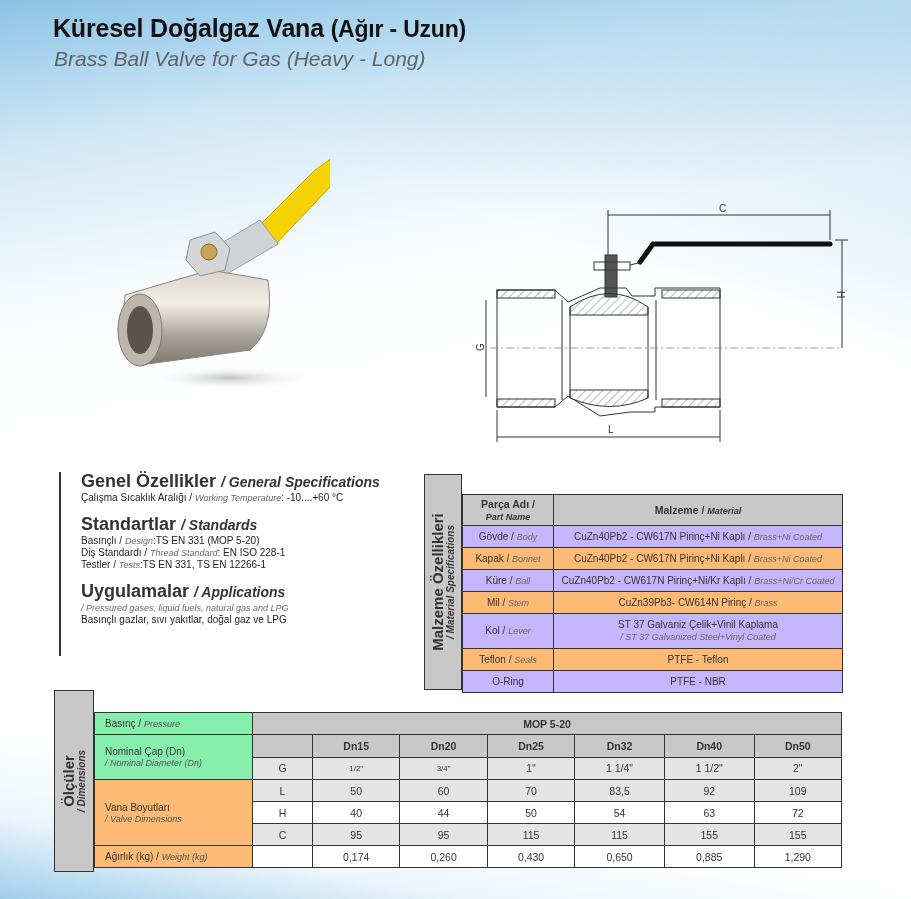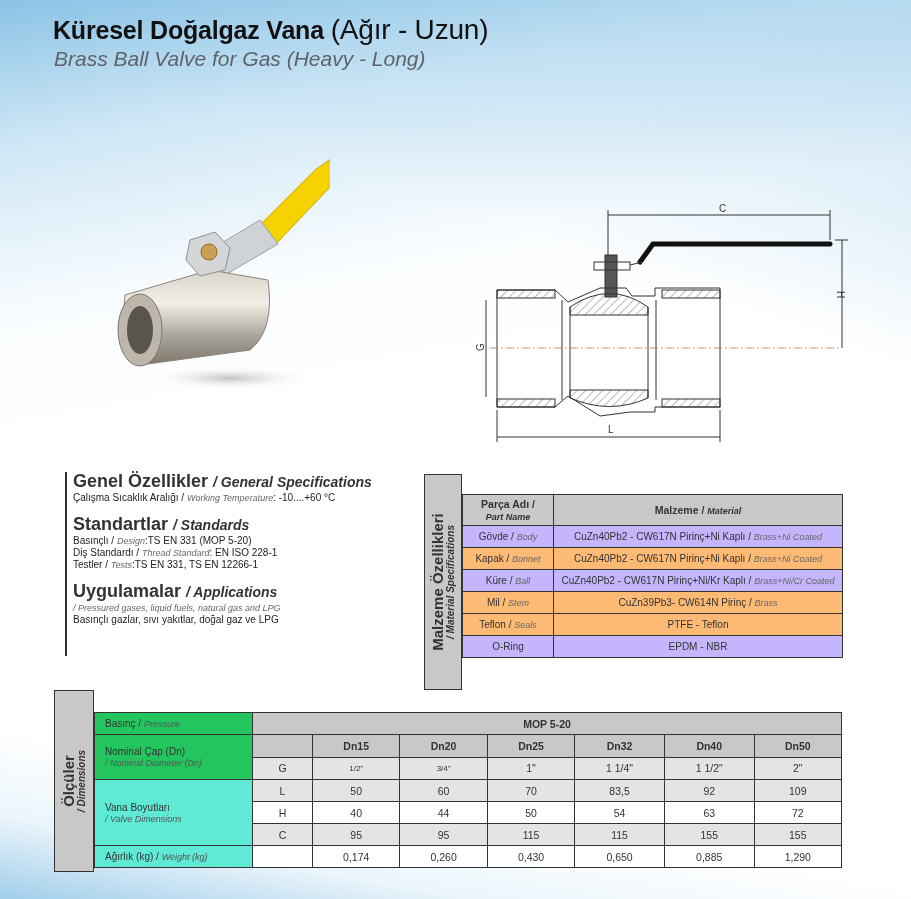--- a/index.html
+++ b/index.html
@@ -9,31 +9,31 @@
     background:
       linear-gradient(170deg, rgba(120,185,225,0.85) 0%, rgba(175,215,240,0.6) 14%, rgba(235,245,252,0.3) 30%, rgba(255,255,255,0) 42%),
       linear-gradient(200deg, rgba(140,195,230,0.6) 0%, rgba(255,255,255,0) 30%),
       linear-gradient(10deg, rgba(130,190,228,0.75) 0%, rgba(200,228,245,0.35) 8%, rgba(255,255,255,0) 16%),
       #ffffff;
   }
   .abs { position:absolute; }
 
   
   .title-tr { left:53px; top:14px; font-size:25px; font-weight:bold; color:#111; white-space:nowrap; letter-spacing:-0.2px;}
-  .title-tr .sub { font-weight:normal; font-size:28px; }
+  .title-tr .sub { font-weight:bold; font-size:23px; }
   .title-en { left:54px; top:47px; font-size:21px; font-style:italic; color:#5f6368; white-space:nowrap; }
 
   
   .photo { left:100px; top:140px; width:230px; height:270px; }
 
   
   .drawing { left:470px; top:200px; width:380px; height:250px; }
 
   
-  .specs { left:65px; top:472px; width:360px; height:184px; border-left:2px solid #333; padding-left:6px; box-sizing:border-box; }
+  .specs { left:59px; top:472px; width:360px; height:184px; border-left:2px solid #333; padding-left:20px; box-sizing:border-box; }
   .sec-h { font-size:18px; font-weight:bold; color:#333; line-height:19px; white-space:nowrap; }
   .sec-h em { font-size:14px; font-style:italic; }
   .sec-line { font-size:10px; color:#222; line-height:12px; white-space:nowrap; }
   .sec-line em { color:#666; font-size:9px; }
   .gap { height:11px; }
 
   
   .mat-wrap { left:424px; top:474px; width:420px; height:216px; }
   .mat-side { position:absolute; left:0; top:0; width:38px; height:216px; background:#c8c8c8; border:1px solid #333; box-sizing:border-box; }
   .vert { position:absolute; left:50%; top:50%; transform:translate(-50%,-50%) rotate(-90deg); white-space:nowrap; text-align:center; }
@@ -48,23 +48,23 @@
   .mat-table tr.g td { background:#c4b5fd; }
   .mat-table tr.w td { background:#fdba74; }
   .mat-table td.pn { width:86px; }
   .mat-table tr.tall td { height:34px; line-height:12px; }
 
   
   .dim-wrap { left:54px; top:690px; width:789px; height:182px; }
   .dim-side { position:absolute; left:0; top:0; width:40px; height:182px; background:#c8c8c8; border:1px solid #333; box-sizing:border-box; }
   .dim-table { position:absolute; left:40px; top:22px; width:748px; }
   .dim-table td { border:1px solid #333; font-size:10.5px; text-align:center; height:21px; color:#333; padding:0 2px; }
-  .dim-table td.lbl { text-align:left; padding-left:10px; background:#22c55e; width:145px; font-size:10px; }
+  .dim-table td.lbl { text-align:left; padding-left:10px; background:#86efac; width:145px; font-size:10px; }
   .dim-table td.lbl em { color:#555; font-size:9px; }
-  .dim-table td.lbl2 { background:#5eead4; }
+  .dim-table td.lbl2 { background:#fdba74; }
   .dim-table td.sym { width:55px; }
   .dim-table .hdr { background:#c8c8c8; font-weight:bold; }
   .dim-table .g { background:#e4e4e4; }
   .dim-table .w { background:#fff; }
   .dim-table .small { font-size:8px; }
 </style>
 </head>
 <body>
 
 <div class="abs title-tr">
@@ -198,27 +198,31 @@
       <td><span>CuZn40Pb2 - CW617N Pirinç+Ni Kaplı /</span> <em>Brass+Ni Coated</em></td>
     </tr>
     <tr class="g">
       <td class="pn"><span>Küre /</span> <em>Ball</em></td>
       <td><span>CuZn40Pb2 - CW617N Pirinç+Ni/Kr Kaplı /</span> <em>Brass+Ni/Cr Coated</em></td>
     </tr>
     <tr class="w">
       <td class="pn"><span>Mil /</span> <em>Stem</em></td>
       <td><span>CuZn39Pb3- CW614N Pirinç /</span> <em>Brass</em></td>
     </tr>
+    <tr class="g tall">
+      <td class="pn"><span>Kol /</span> <em>Lever</em></td>
+      <td><span>ST 37 Galvaniz Çelik+Vinil Kaplama</span><br><em>/ ST 37 Galvanized Steel+Vinyl Coated</em></td>
+    </tr>
     <tr class="w">
       <td class="pn"><span>Teflon /</span> <em>Seals</em></td>
       <td><span>PTFE - Teflon</span></td>
     </tr>
     <tr class="g">
       <td class="pn"><span>O-Ring</span></td>
-      <td><span>EPDM - NBR</span></td>
+      <td><span>PTFE - NBR</span></td>
     </tr>
   </tbody>
     </table>
 </div>
 
 <div class="abs dim-wrap">
   <div class="dim-side">
     <div class="vert">
       <span class="t1">Ölçüler</span>
       <span class="t2">/ Dimensions</span>

